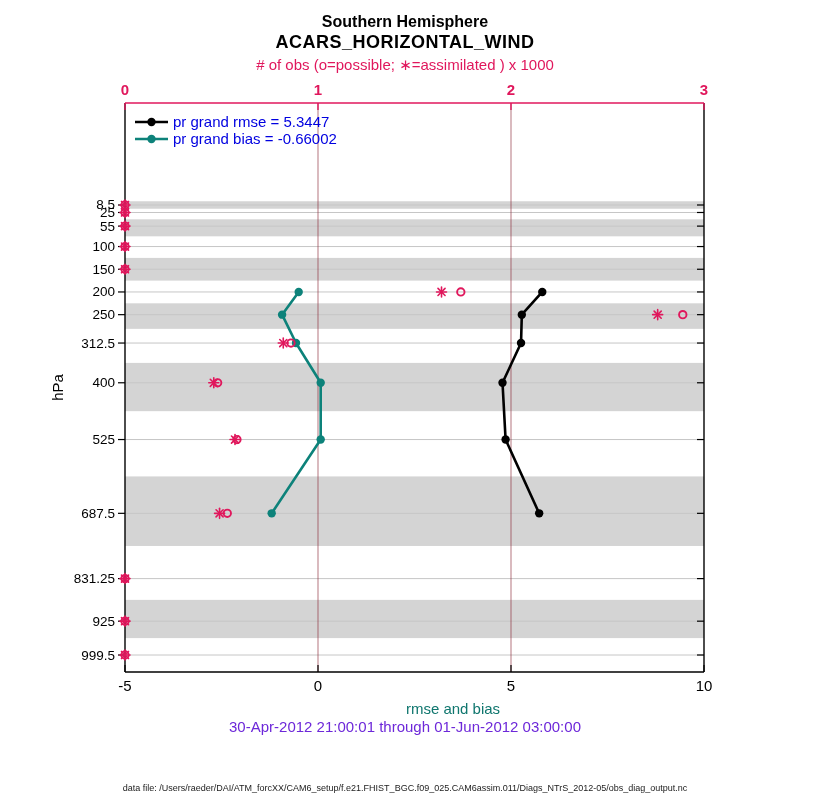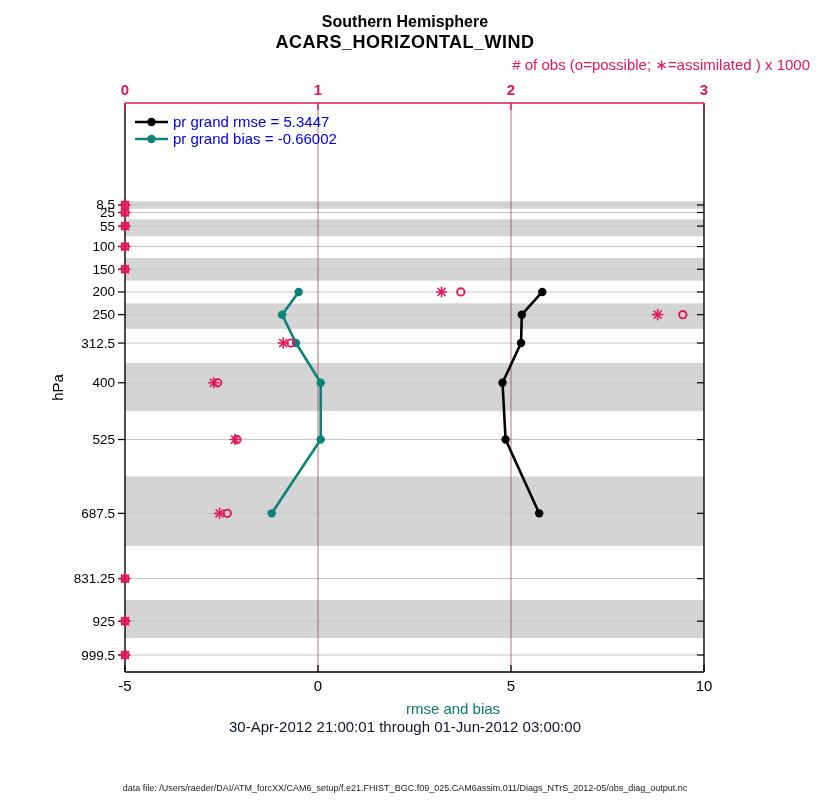--- a/index.html
+++ b/index.html
@@ -1,23 +1,23 @@
 <!DOCTYPE html>
 <html><head>
 <meta charset="utf-8">
 <style>
   html,body{margin:0;padding:0;background:#fff;}
   .page{position:relative;width:830px;height:800px;background:#fff;overflow:hidden;
         font-family:"Liberation Sans",sans-serif;}
   .ctr{position:absolute;left:0;width:810px;text-align:center;}
   .title1{top:13px;font-size:16px;font-weight:bold;color:#000;}
   .title2{top:32px;font-size:18px;font-weight:bold;color:#000;letter-spacing:0.5px;text-align:center;}
-  .obslbl{top:56px;font-size:15px;color:#e0175c;text-align:right;}
+  .obslbl{top:56px;font-size:15px;color:#e0175c;}
   .xlab{top:700px;font-size:15px;color:#0f766e;padding-left:48px;}
-  .dates{top:718px;font-size:15px;color:#0f172a;}
+  .dates{top:718px;font-size:15px;color:#6d28d9;}
   .file{top:774px;font-size:9px;color:#222;margin-top:9px;}
   svg{position:absolute;left:0;top:0;}
   text{font-family:"Liberation Sans",sans-serif;}
 </style>
 </head>
 <body>
 
 <div class="page">
   <div class="ctr title1">Southern Hemisphere</div>
   <div class="ctr title2">ACARS_HORIZONTAL_WIND</div>

